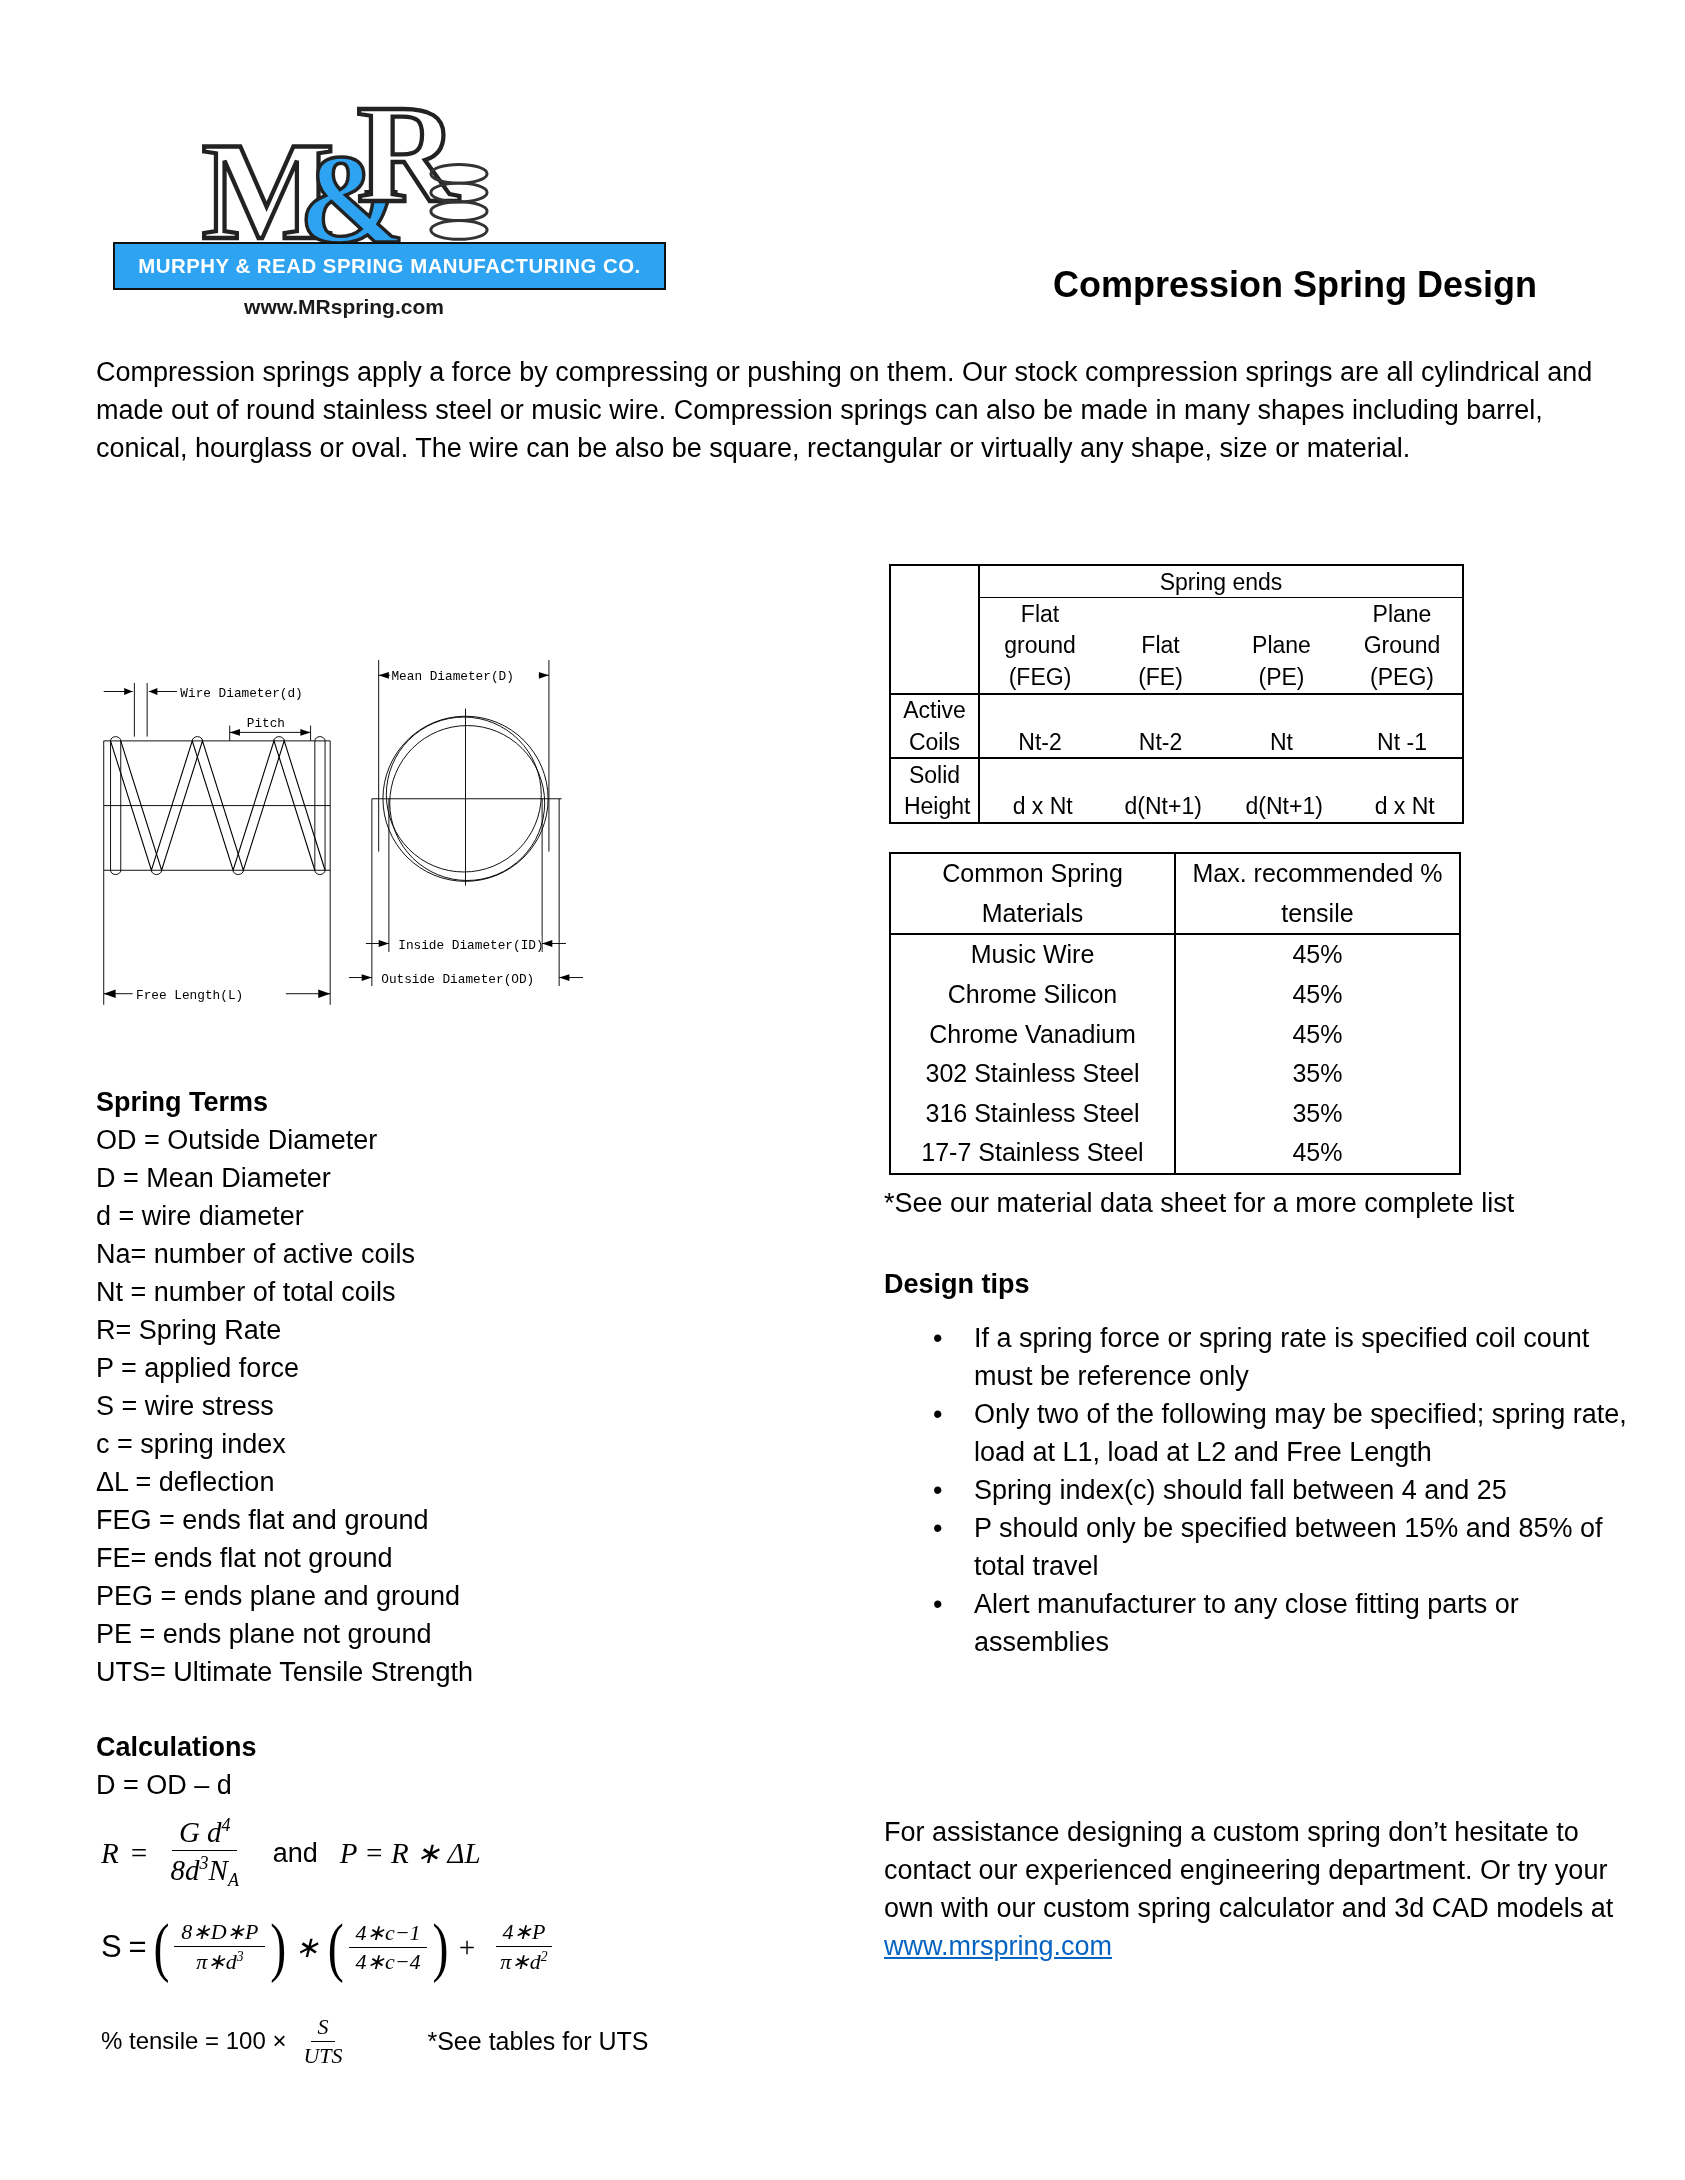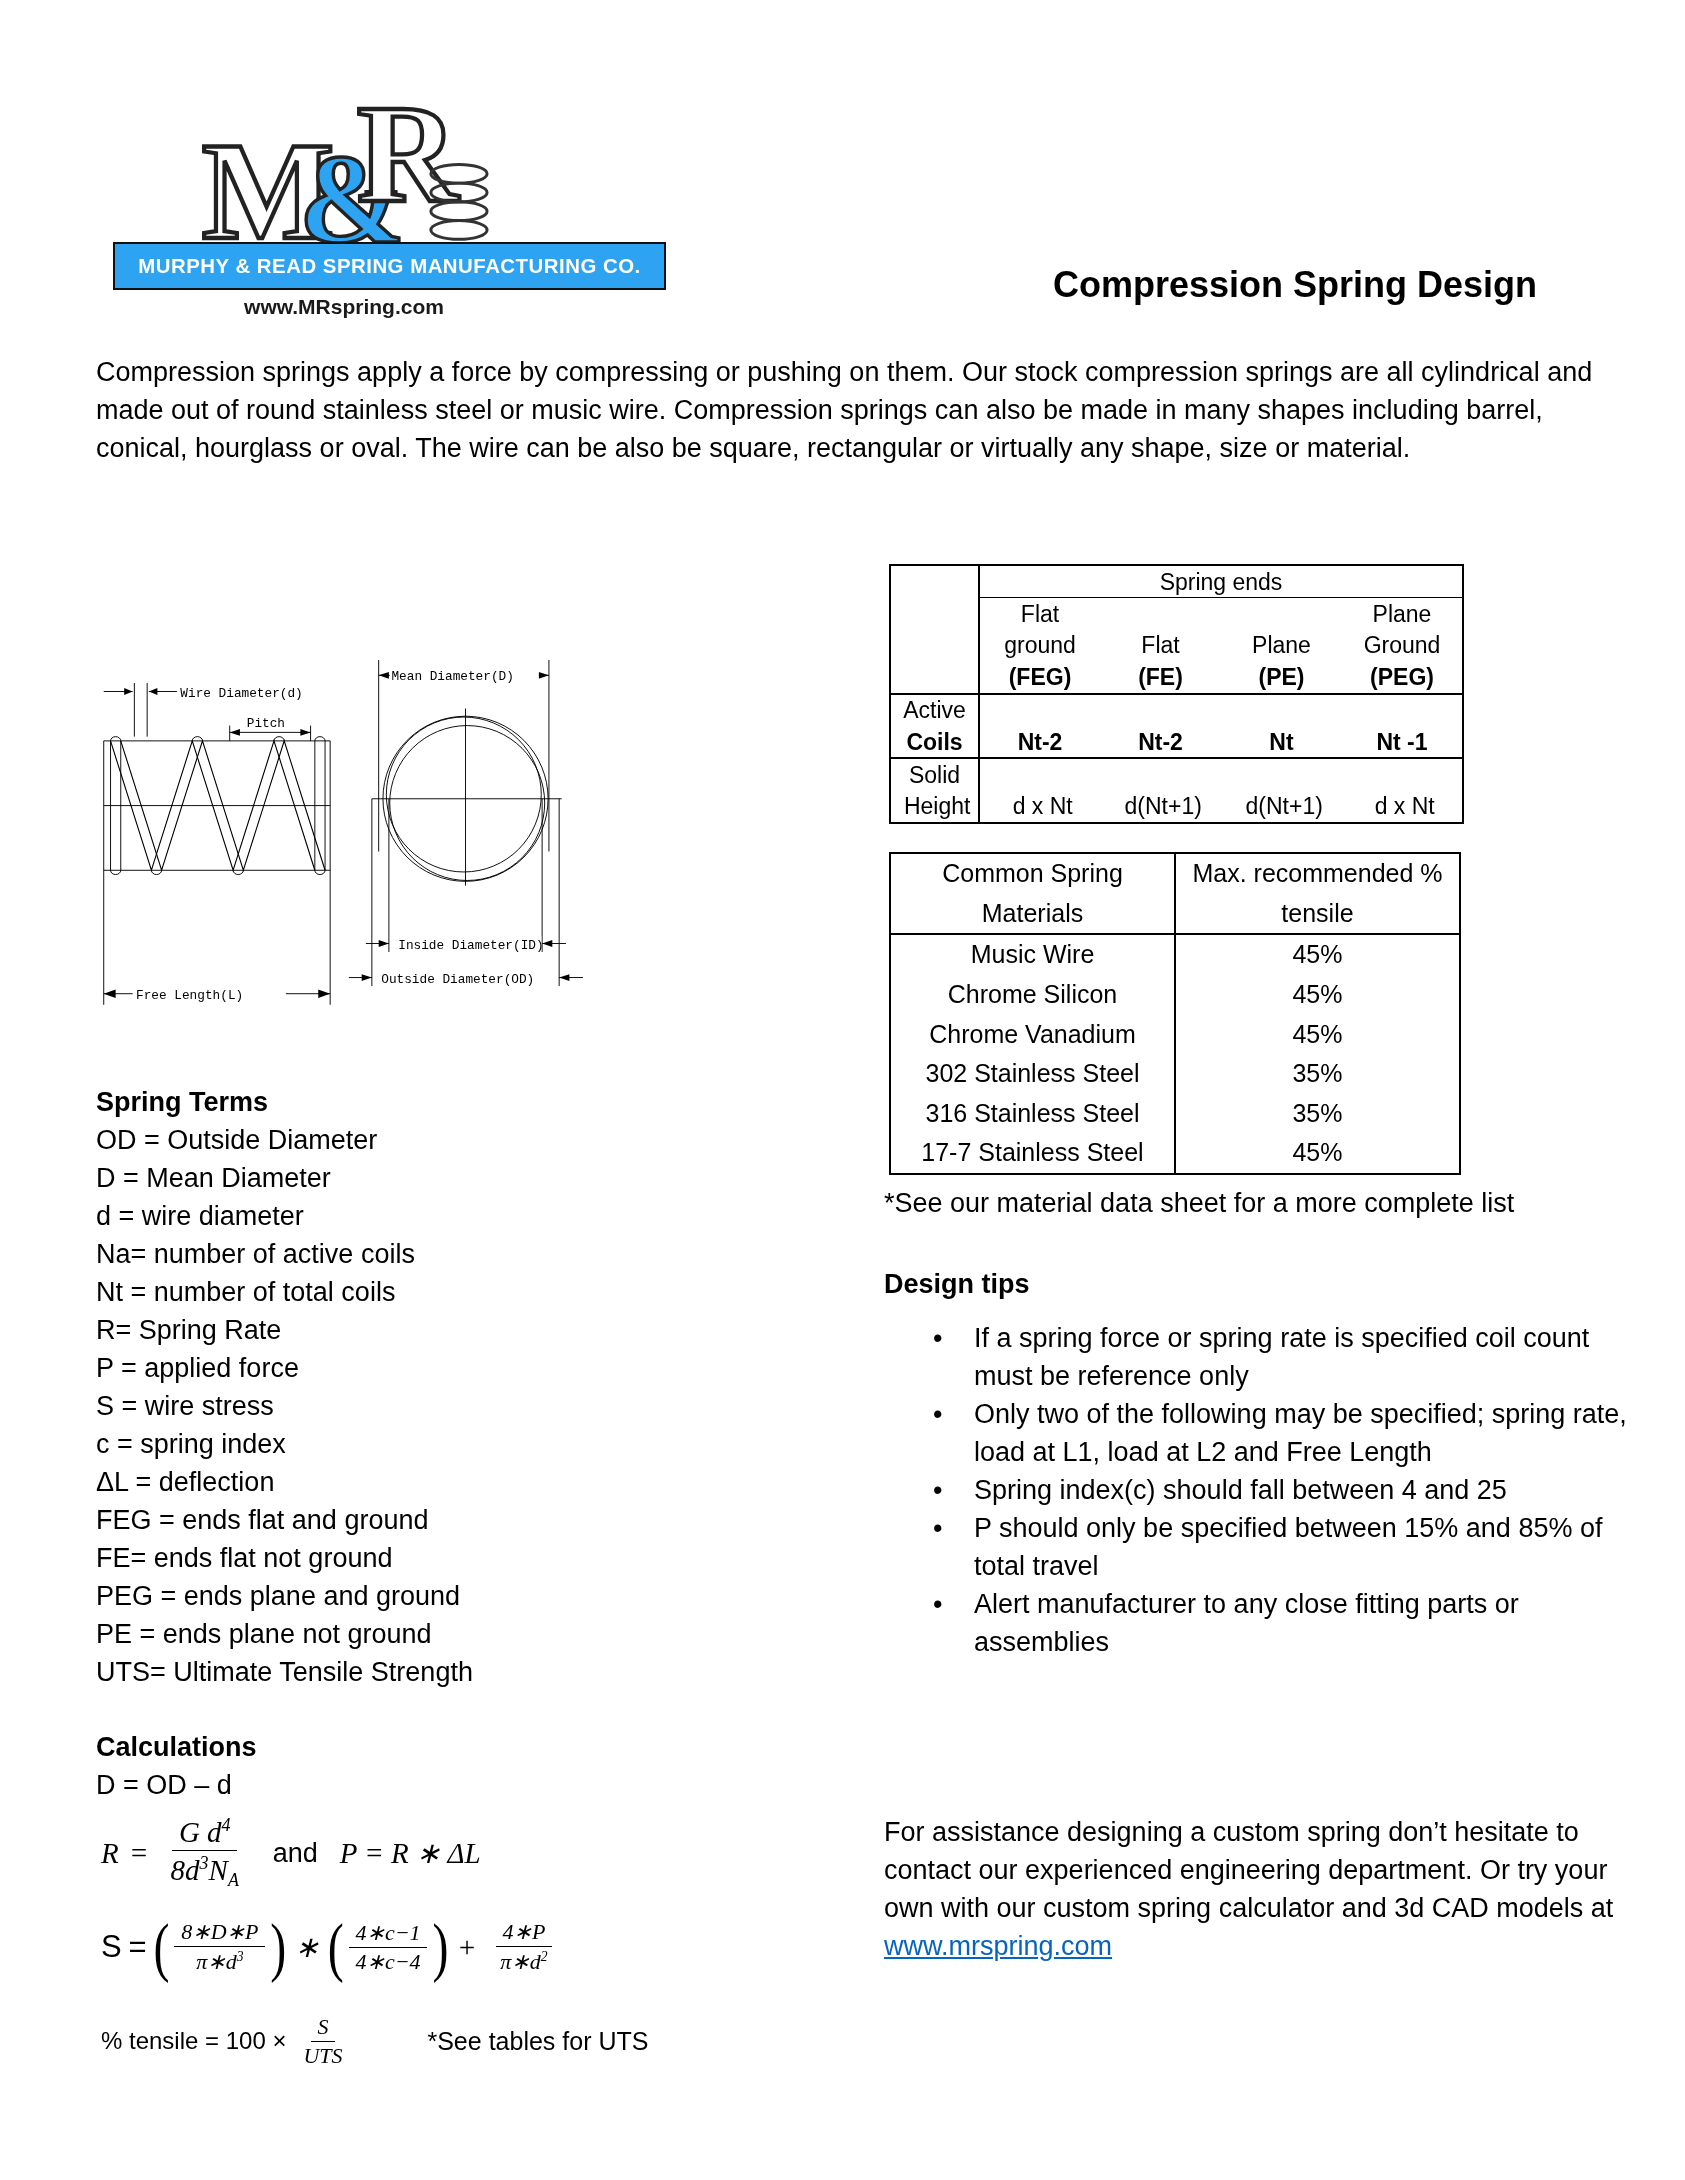--- a/index.html
+++ b/index.html
@@ -191,21 +191,21 @@
     vertical-align: bottom;
     padding: 1.7px 2.6px;
     line-height: 28px;
   }
   .tbl-ends .outer-top { border-top: 2.1px solid #000; }
   .tbl-ends .outer-bot { border-bottom: 2.1px solid #000; padding-left: 8px; }
   .tbl-ends .lft { border-left: 2.1px solid #000; }
   .tbl-ends .rgt { border-right: 2.1px solid #000; }
   .tbl-ends .divv { border-left: 2.1px solid #000; }
   .tbl-ends .thin-bot { border-bottom: 1.3px solid #000; text-align: center; }
-  .tbl-ends .row-bot { border-bottom: 2.1px solid #000; font-weight: bold; }
+  .tbl-ends .row-bot { border-bottom: 2.1px solid #000; }
 
   .tbl-mat {
     position: absolute;
     left: 889px;
     top: 852px;
     width: 572px;
     border-collapse: collapse;
     font-size: 25px;
     table-layout: fixed;
   }

